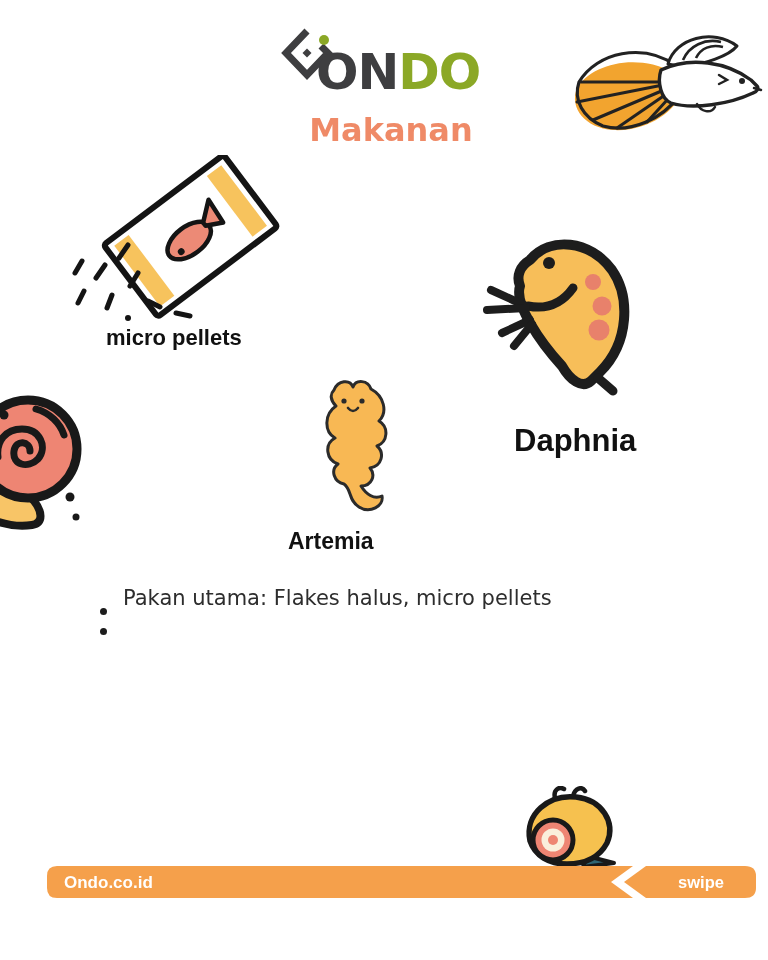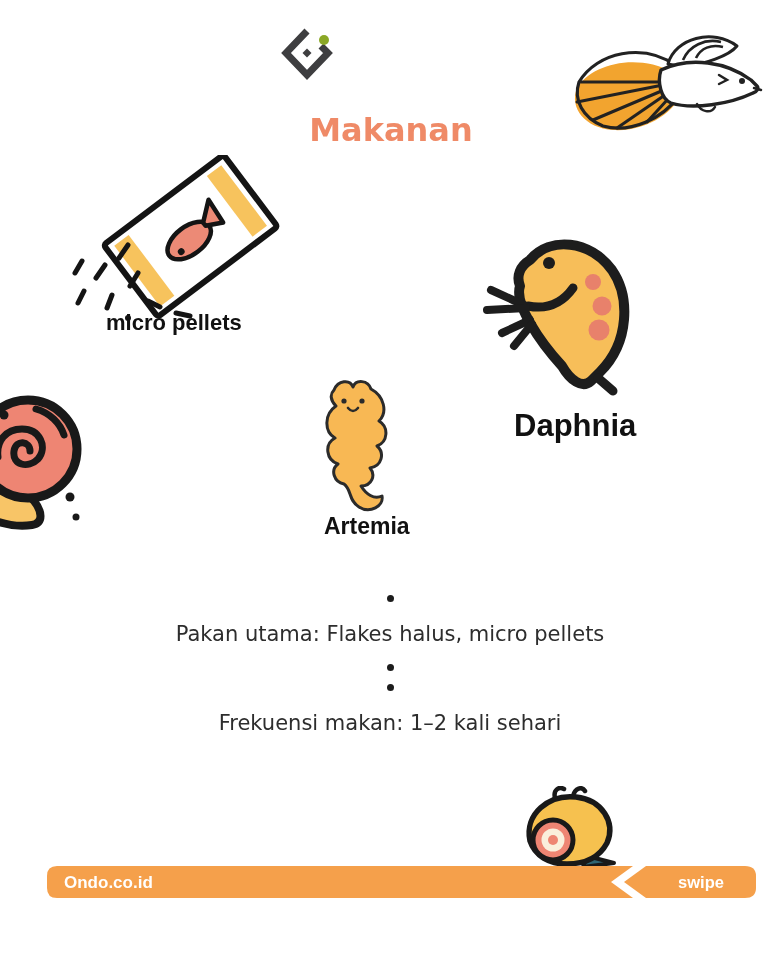--- a/index.html
+++ b/index.html
@@ -17,44 +17,47 @@
   .title{left:0;top:110px;width:768px;text-align:center;padding-left:14px;box-sizing:border-box;
     font-size:32px;font-weight:bold;color:#ef8a67;line-height:40px;}
   
   .guppy{left:565px;top:20px;width:200px;height:118px;}
   .packet{left:60px;top:155px;width:230px;height:172px;}
   .daphnia{left:478px;top:230px;width:175px;height:170px;}
   .artemia{left:296px;top:374px;width:112px;height:142px;}
   .snail-big{left:-34px;top:383px;width:145px;height:152px;}
   .snail-small{left:517px;top:786px;width:110px;height:92px;}
   
-  .item-label{font-family:"Liberation Sans",sans-serif;font-weight:bold;font-size:22px;color:#111;white-space:nowrap;}
+  .item-label{font-family:"Liberation Sans",sans-serif;font-weight:bold;font-size:22px;color:#111;white-space:nowrap;margin-top:15px;}
   .lbl-pellets{left:106px;top:310px;}
   .lbl-daphnia{left:514px;top:408px;font-size:31px;}
-  .lbl-artemia{left:324px;top:513px;font-size:23px;}
+  .lbl-artemia{left:288px;top:513px;font-size:23px;}
   
   .bullets{left:100px;top:582px;width:580px;margin:0;padding:0;list-style:none;}
-  .bullets li{display:flex;align-items:center;gap:16px;margin:0;padding:0;flex-direction:column;}
+  .bullets li{display:flex;align-items:flex-end;gap:16px;margin:0;padding:0;}
   .bullets .dot{flex:none;width:7px;height:7px;border-radius:50%;background:#1c1c1c;margin-top:13px;}
   .bullets .btxt{font-size:21px;line-height:33px;color:#2d2d2d;max-width:540px;}
   
   .footer-svg{left:0;top:852px;width:768px;height:60px;}
   .footer-svg text{font-family:"Liberation Sans",sans-serif;font-weight:bold;fill:#ffffff;}
 </style>
 </head>
 <body>
 
 <div class="canvas">
 
   <svg class="abs logo-icon" viewBox="0 0 58 60">
     <path d="M28 6 L7 28 L28 50 L49 28 L42 21" fill="none" stroke="#3e3e40" stroke-width="7"></path>
     <path d="M28 23.5 L32.5 28 L28 32.5 L23.5 28 Z" fill="#3e3e40"></path>
     <circle cx="45" cy="15" r="5" fill="#8ba826"></circle>
   </svg>
 
+  <div class="abs logo-text">
+    <span class="logo-on">ON</span><span class="logo-do">DO</span>
+  </div>
 
   <div class="abs title">Makanan</div>
 
   <svg class="abs guppy" viewBox="0 0 200 118">
     <path d="M108 52 C 70 32, 25 45, 12 68 C 4 88, 20 108, 48 110 C 84 112, 110 90, 118 72 C 122 62, 116 55, 108 52 Z" fill="#f2a42f"></path>
     <path d="M112 46 C 78 22, 32 32, 14 62 C 8 80, 18 98, 38 106 C 66 114, 98 98, 114 76 C 120 68, 118 52, 112 46 Z" fill="none" stroke="#222" stroke-width="3.2" stroke-linejoin="round"></path>
     <g stroke="#222" stroke-width="3" stroke-linecap="round">
       <line x1="113" y1="62" x2="16" y2="62"></line>
       <line x1="113" y1="62" x2="12" y2="82"></line>
       <line x1="113" y1="64" x2="28" y2="100"></line>
@@ -131,24 +134,20 @@
   <div class="abs item-label lbl-artemia">Artemia</div>
 
   <ul class="abs bullets">
     <li>
       <span class="dot"></span>
       <span class="btxt">Pakan utama: Flakes halus, micro pellets</span>
     </li>
     <li>
       <span class="dot"></span>
     </li>
-    <li>
-      <span class="dot"></span>
-      <span class="btxt">Frekuensi makan: 1–2 kali sehari</span>
-    </li>
   </ul>
 
   <svg class="abs snail-small" viewBox="0 0 110 92">
     <path d="M70 70 L 97 77 L 66 81 Z" fill="#2f6573" stroke="#191919" stroke-width="4" stroke-linejoin="round"></path>
     <path d="M13 55 C 7 28, 32 8, 59 11 C 85 14, 99 36, 90 57 C 83 70, 70 78, 50 78 C 32 78, 18 70, 13 55 Z" fill="#f6c14f" stroke="#191919" stroke-width="5.5" stroke-linejoin="round"></path>
     <circle cx="36" cy="54" r="20" fill="#ee8573" stroke="#191919" stroke-width="5"></circle>
     <circle cx="36" cy="54" r="11.5" fill="#faefdc"></circle>
     <circle cx="36" cy="54" r="5" fill="#ee8573"></circle>
     <path d="M38 12 C 36 4, 42 0, 47 3" fill="none" stroke="#191919" stroke-width="4.5" stroke-linecap="round"></path>
     <path d="M56 10 C 58 2, 65 0, 68 5" fill="none" stroke="#191919" stroke-width="4.5" stroke-linecap="round"></path>

